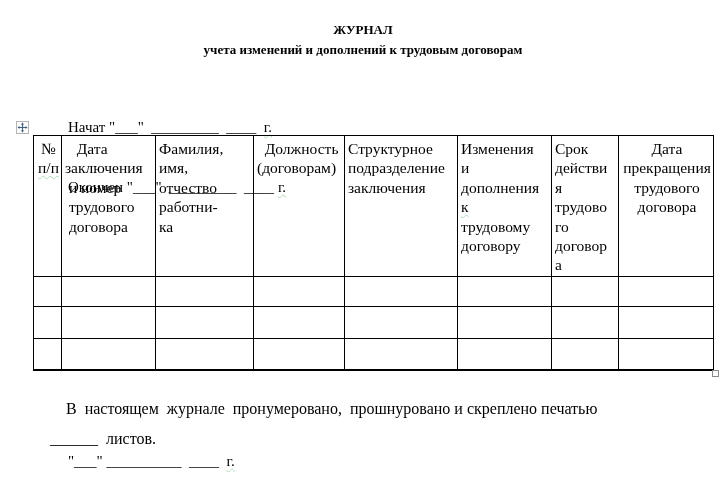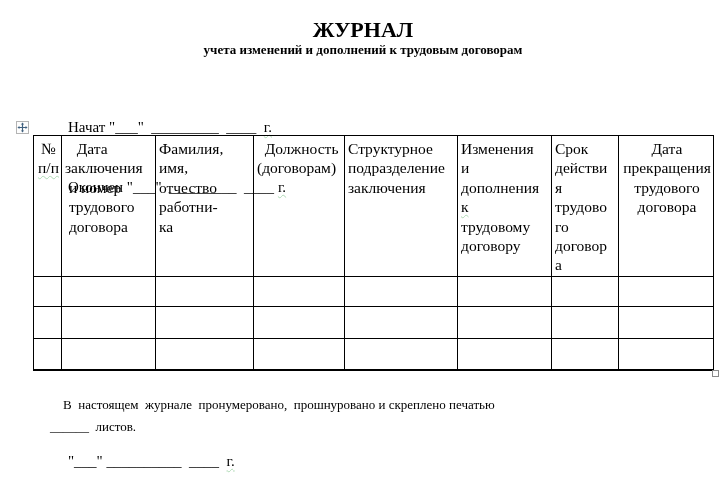--- a/index.html
+++ b/index.html
@@ -10,21 +10,21 @@
     height: 480px;
     background: #ffffff;
     color: #000000;
     font-family: "Liberation Serif", "DejaVu Serif", serif;
     overflow: hidden;
   }
   .pre { white-space: pre; }
 
   
   .title-block { position: absolute; top: 19px; left: 0; right: 0; text-align: center; }
-  .title-line1 { font-size: 22px; font-weight: bold; line-height: 21px; }
+  .title-line1 { font-size: 13px; font-weight: bold; line-height: 21px; }
   .title-line2 { font-size: 13px; font-weight: bold; line-height: 20px; }
 
   
   .opening-block { position: absolute; left: 68px; top: 77px; font-size: 15px; line-height: 20px; }
 
   
   .sq {
     text-decoration: underline;
     text-decoration-style: wavy;
     text-decoration-color: #aed9b5;
@@ -78,21 +78,21 @@
     position: absolute;
     left: 712px;
     top: 370px;
     width: 7px;
     height: 7px;
     border: 1px solid #8a8a8a;
     background: #ffffff;
   }
 
   
-  .footer-para { position: absolute; left: 50px; top: 394px; font-size: 13px; line-height: 22px; }
+  .footer-para { position: absolute; left: 50px; top: 394px; font-size: 16px; line-height: 30px; }
   .footer-date { position: absolute; left: 68px; top: 451px; font-size: 15px; line-height: 20px; }
 </style>
 </head>
 <body>
 
 <div class="page">
 
   <div class="title-block">
     <div class="title-line1">ЖУРНАЛ</div>
     <div class="title-line2">учета изменений  и дополнений  к трудовым договорам</div>

